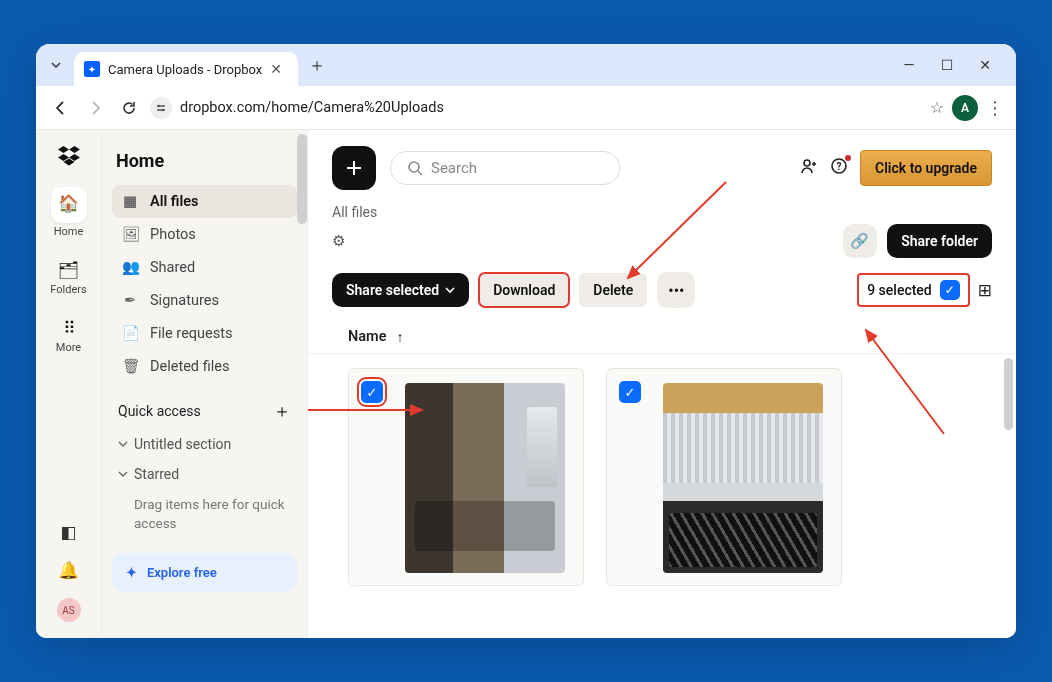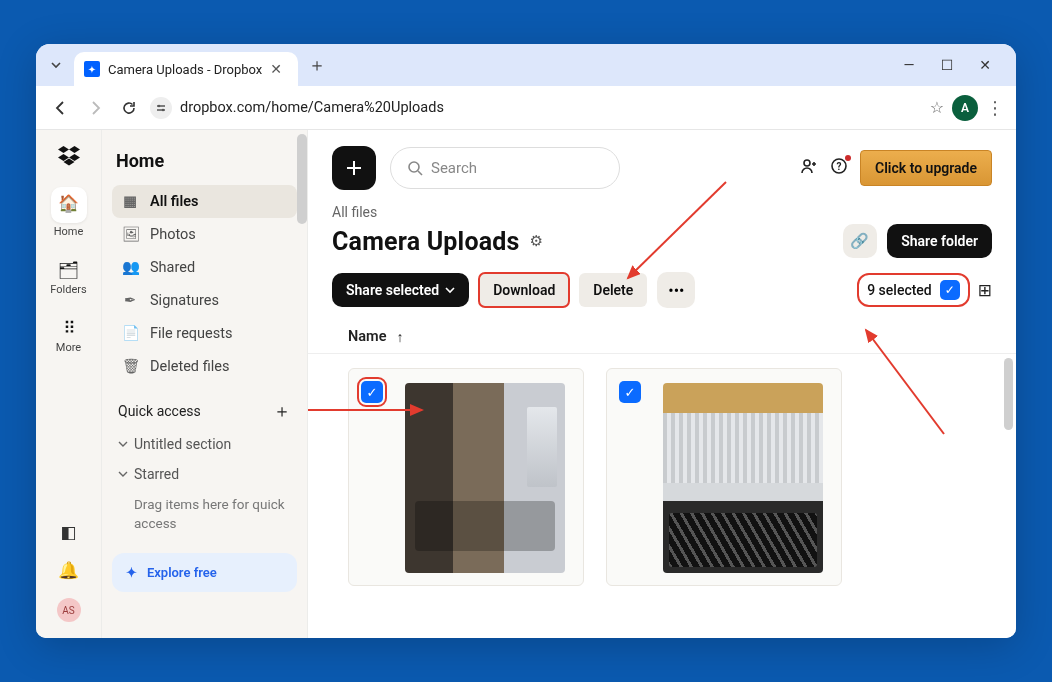--- a/index.html
+++ b/index.html
@@ -48,42 +48,42 @@
   .qa-head { display:flex; align-items:center; justify-content:space-between; padding:16px 6px 6px; font-size:14px; font-weight:400; color:#222;}
   .qa-head .plus { font-size:18px; color:#222;}
   .sb-sub { display:flex; align-items:center; gap:6px; padding:7px 6px; font-size:14px; color:#555;}
   .sb-drag { padding:6px 6px 10px 22px; font-size:13.5px; color:#777; line-height:1.4;}
   .explore { margin:10px 0 0; padding:12px 14px; background:#e7f0fd; border-radius:12px; font-size:13px; color:#2563eb; font-weight:600; display:flex; align-items:center; gap:10px;}
 
   
   .main { flex:1; background:#fff; position:relative; overflow:hidden;}
   .main-top { display:flex; align-items:center; padding:16px 24px 14px; gap:14px;}
   .new-btn { width:44px; height:44px; border-radius:12px; background:#111; color:#fff; display:flex; align-items:center; justify-content:center; font-size:22px;}
-  .search-box { flex:0 0 230px; height:42px; border:1px solid #ddd; border-radius:22px; display:flex; align-items:center; padding:0 16px; color:#888; font-size:15px; gap:8px;}
+  .search-box { flex:0 0 230px; height:34px; border:1px solid #ddd; border-radius:22px; display:flex; align-items:center; padding:0 16px; color:#888; font-size:15px; gap:8px;}
   .top-actions { margin-left:auto; display:flex; align-items:center; gap:12px;}
   .top-actions .icn { font-size:17px; color:#222; position:relative;}
   .top-actions .icn .dot { position:absolute; top:-2px; right:-3px; width:6px; height:6px; border-radius:50%; background:#cc2b2b;}
   .upgrade { background:#e8a33c; background:linear-gradient(#ecae4d,#d99634); color:#111; font-weight:600; font-size:14px; padding:9px 14px; border-radius:4px; border:1px solid #c98425;}
 
   .crumbs { padding:0 24px; }
   .crumb-all { font-size:14px; color:#666;}
   .folder-row { display:flex; align-items:center; gap:10px; margin-top:4px;}
   .folder-title { font-size:25px; font-weight:700; color:#111; letter-spacing:.2px;}
   .gear { color:#555; font-size:15px;}
   .folder-actions { margin-left:auto; display:flex; align-items:center; gap:10px;}
   .link-chip { width:34px; height:34px; border-radius:10px; background:#efece7; display:flex; align-items:center; justify-content:center; font-size:15px;}
   .share-btn { background:#111; color:#fff; font-weight:600; font-size:14px; padding:9px 14px; border-radius:10px;}
 
   .toolbar { display:flex; align-items:center; gap:10px; padding:14px 24px 0;}
   .btn-dark { background:#111; color:#fff; font-weight:600; font-size:14px; padding:9px 14px; border-radius:10px; display:flex; align-items:center; gap:6px;}
   .btn-light { background:#efece7; color:#111; font-weight:600; font-size:14px; padding:9px 14px; border-radius:6px;}
   .btn-more { background:#efece7; width:38px; height:36px; border-radius:10px; display:flex; align-items:center; justify-content:center;}
   .btn-download { outline:2px solid #e23b2e; outline-offset:-1px;}
   .toolbar .spacer { flex:1;}
-  .sel-group { display:flex; align-items:center; gap:8px; padding:5px 8px; outline:2px solid #e23b2e; border-radius:10px;}
+  .sel-group { display:flex; align-items:center; gap:8px; padding:5px 8px; outline:2px solid #e23b2e; border-radius:2px;}
   .sel-text { font-size:14px; color:#111; font-weight:500;}
   .chk { width:20px; height:20px; border-radius:5px; background:#0b6bff; display:flex; align-items:center; justify-content:center; color:#fff; font-size:12px;}
   .grid-ic { font-size:17px; color:#222;}
 
   .list-head { padding:20px 40px 8px; display:flex; align-items:center; gap:10px; font-size:14.5px; font-weight:600; color:#222; border-bottom:1px solid #eee;}
   .list-head .arrow { font-size:14px;}
 
   .cards { display:flex; gap:22px; padding:14px 40px;}
   .card { width:236px; height:218px; border:1px solid #e9e6e0; border-radius:6px; background:#fafaf8; position:relative; padding:14px 18px;}
   .card .chk-box { position:absolute; top:12px; left:12px; width:22px; height:22px; border-radius:5px; background:#0b6bff; display:flex; align-items:center; justify-content:center; color:#fff; font-size:13px;}
@@ -275,21 +275,20 @@
               </svg>
             <span class="dot"></span>
           </span>
           <div class="upgrade">Click to upgrade</div>
         </div>
       </div>
 
       <div class="crumbs">
         <div class="crumb-all">All files</div>
         <div class="folder-row">
-          <span class="folder-title">Camera Uploads</span>
           <span class="gear">⚙</span>
           <div class="folder-actions">
             <span class="link-chip">🔗</span>
             <div class="share-btn">Share folder</div>
           </div>
         </div>
       </div>
 
       <div class="toolbar">
         <div class="btn-dark">

